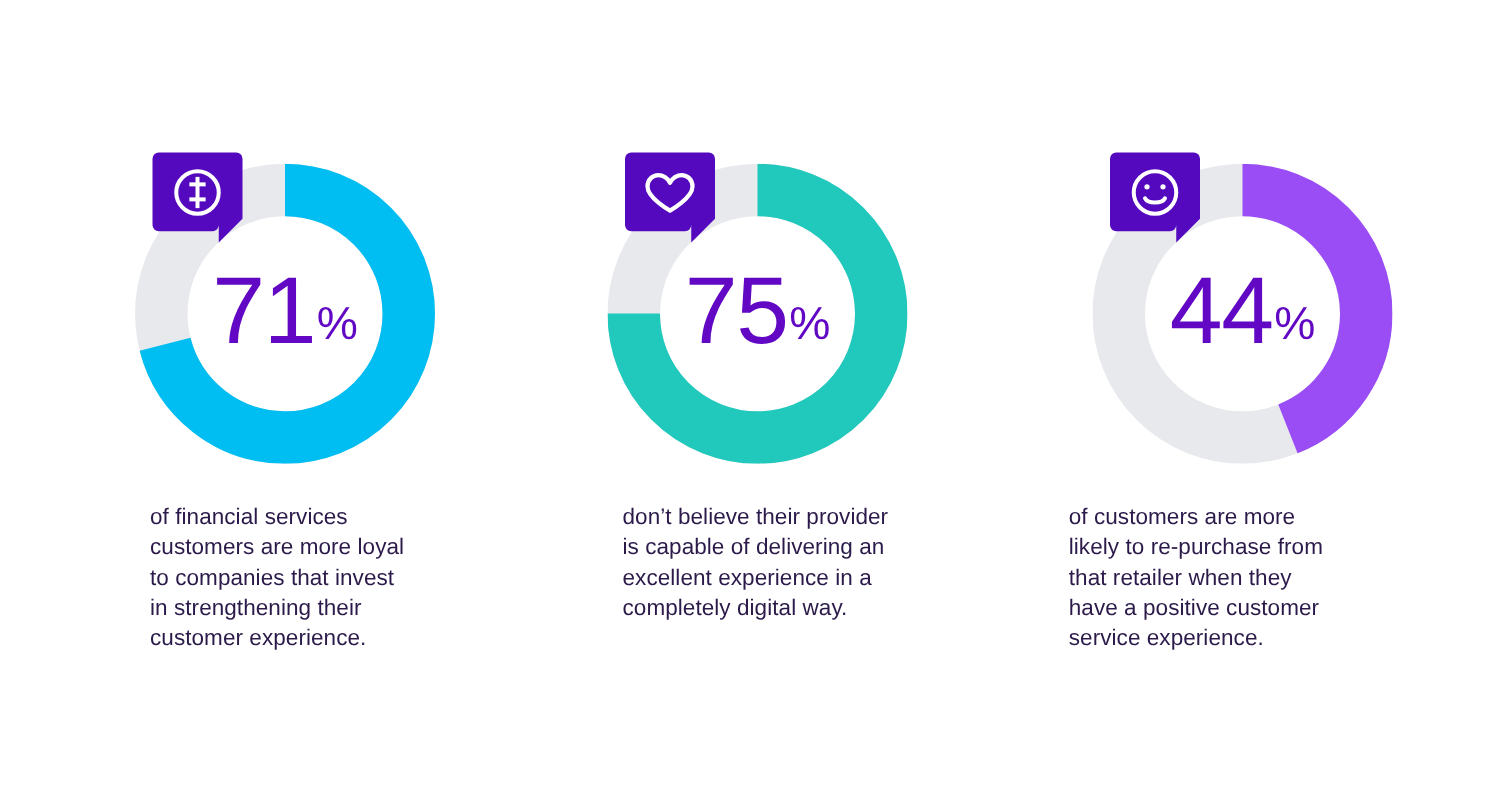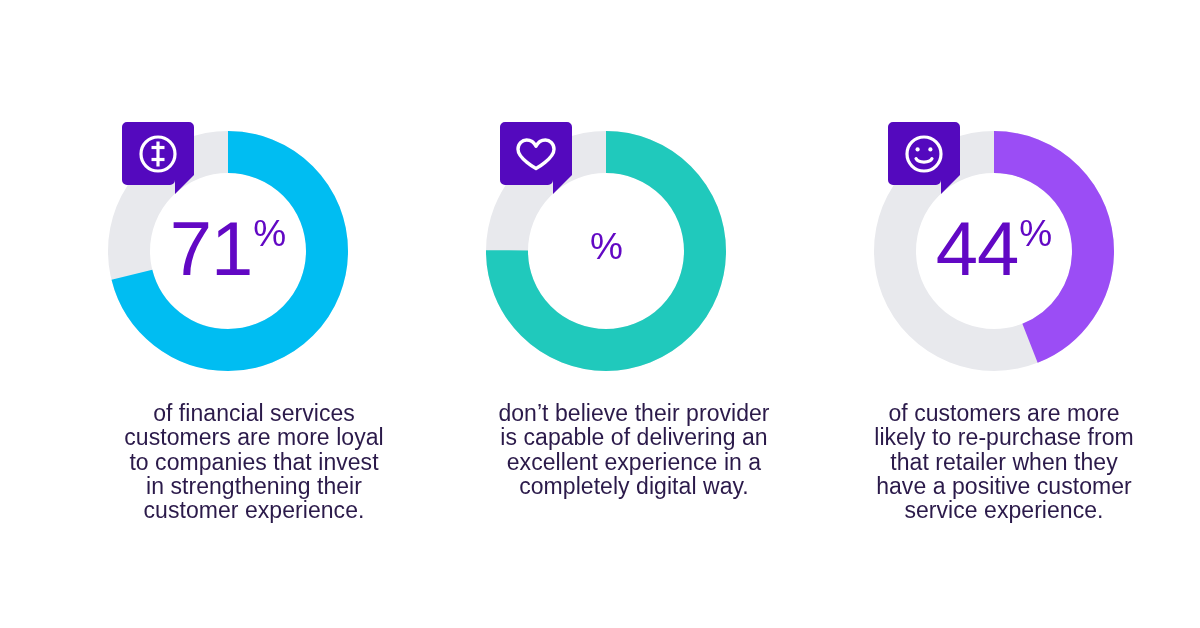--- a/index.html
+++ b/index.html
@@ -67,21 +67,21 @@
     top: 0;
     width: 240px;
     height: 240px;
     display: flex;
     align-items: center;
     justify-content: center;
   }
 
   .value-inner {
     display: flex;
-    align-items: flex-start;
+    align-items: flex-end;
     justify-content: center;
     line-height: 1;
     transform: translateY(-2px);
   }
 
   .value-number {
     font-family: "Liberation Sans", sans-serif;
     font-size: 76px;
     font-weight: 300;
     letter-spacing: -1px;
@@ -109,30 +109,29 @@
   }
   .badge-svg { display: block; width: 84px; height: 84px; }
 
   
   .caption {
     position: absolute;
     left: 108px;
     top: 401px;
     width: 268px;
     font-family: "Liberation Sans", sans-serif;
-    font-size: 23px;
+    font-size: 18px;
     line-height: 24.3px;
     color: #2B1A4A;
     font-weight: 400;
     letter-spacing: 0.05px;
     white-space: pre-line;
-    text-align: center;
   }
   .stat-card.card-2 .caption { left: 116px; width: 272px; }
-  .stat-card.card-3 .caption { left: 112px; width: 272px; }
+  .stat-card.card-3 .caption { left: 99px; width: 272px; }
 </style>
 </head>
 <body>
 
 <div id="infographic">
   <div class="stats-row">
 
     <div class="stat-card card-1">
       <div class="donut-wrap">
         <svg class="donut-svg" viewBox="0 0 240 240">
@@ -166,20 +165,21 @@
     </div>
 
     <div class="stat-card card-2">
       <div class="donut-wrap">
         <svg class="donut-svg" viewBox="0 0 240 240">
           <circle cx="120" cy="120" r="99" fill="none" stroke="#E8E9ED" stroke-width="42"></circle>
           <circle id="arc-2" cx="120" cy="120" r="99" fill="none" stroke="#20C9BC" stroke-width="42" stroke-dasharray="466.52650905808434 155.50883635269474" transform="rotate(-90 120 120)"></circle>
         </svg>
         <div class="donut-value">
           <div class="value-inner">
+            <span class="value-number">75</span>
             <span class="value-pct">%</span>
           </div>
         </div>
         <div class="badge">
           <svg class="badge-svg" viewBox="0 0 84 84">
             <path d="M11 6 h62 a5 5 0 0 1 5 5 v48 l-19 19 v-14 a5 5 0 0 1 -5 5 h-43 a5 5 0 0 1 -5 -5 v-53 a5 5 0 0 1 5 -5 Z" fill="#5409BE"></path>
             <g>
               <path d="M42 52.5 C 42 52.5, 24 42.5, 24 33.2 C 24 27.6, 28.3 24, 32.6 24 C 36.2 24, 40.1 26.4, 42 30.2 C 43.9 26.4, 47.8 24, 51.4 24 C 55.7 24, 60 27.6, 60 33.2 C 60 42.5, 42 52.5, 42 52.5 Z" fill="none" stroke="#ffffff" stroke-width="3.4" stroke-linejoin="round"></path>
             </g>
           </svg>

